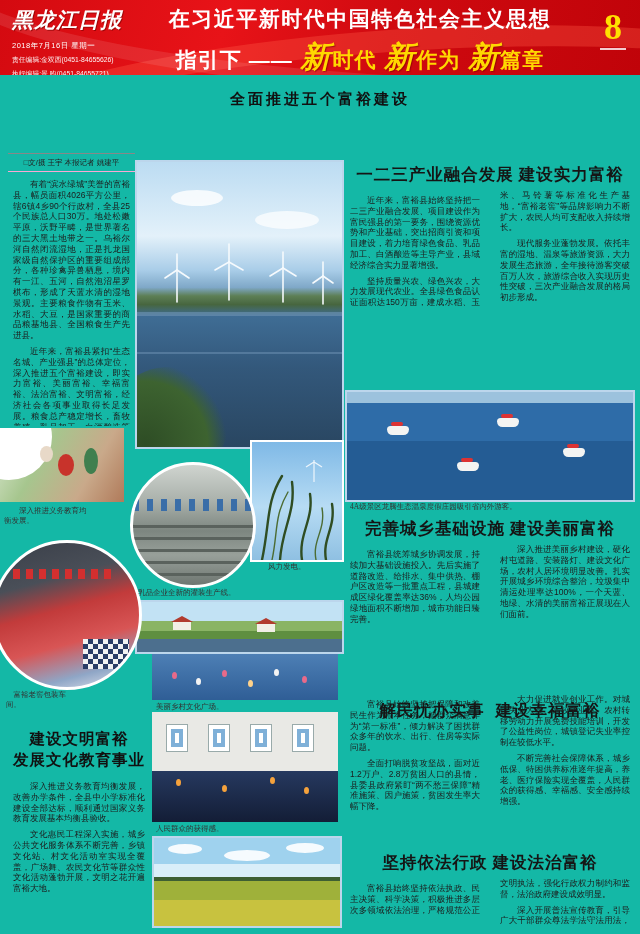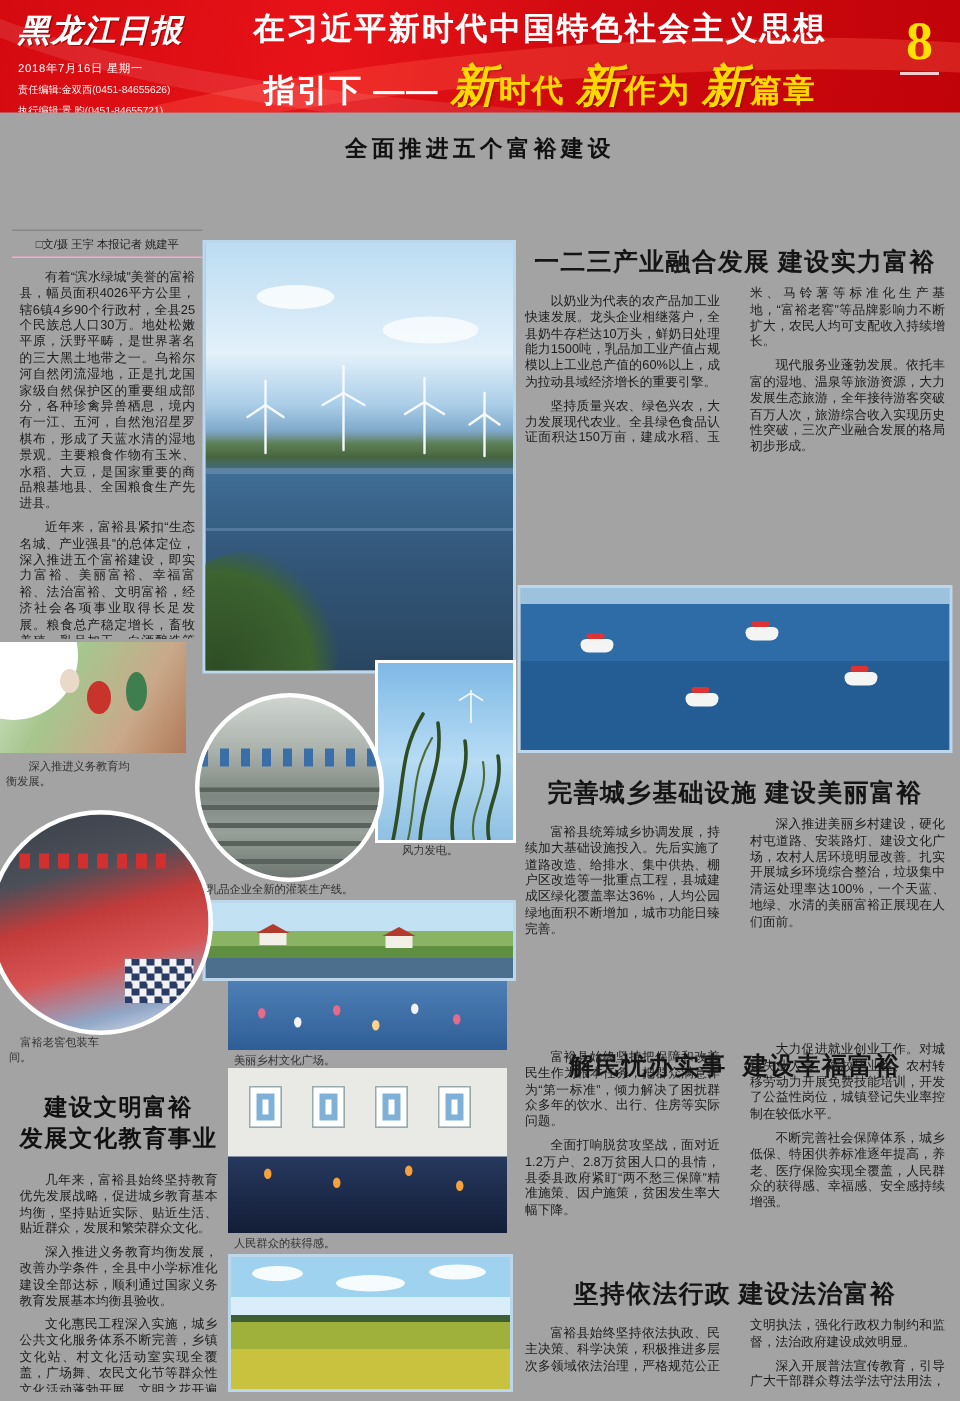--- a/index.html
+++ b/index.html
@@ -1,16 +1,16 @@
 <!DOCTYPE html>
 <html><head>
 <meta charset="utf-8">
 <style>
   html,body{margin:0;padding:0;background:#e9e9e9;}
-  .page{position:relative;width:640px;height:934px;margin:0 auto;background:#a3a3a3;overflow:hidden;
+  .page{position:relative;width:640px;height:934px;margin:0 auto;background:#14b8a6;overflow:hidden;
         font-family:"Liberation Sans",sans-serif;color:#222;}
   
   .banner{position:absolute;left:0;top:0;width:640px;height:75px;overflow:hidden;
           background:linear-gradient(105deg,#d40a10 0%,#e81318 35%,#d00a10 60%,#c00309 100%);}
   .banner::before{content:"";position:absolute;left:-80px;top:30px;width:900px;height:160px;
           border-radius:50%;border:22px solid rgba(255,90,70,.35);transform:rotate(-4deg);}
   .banner::after{content:"";position:absolute;left:-60px;top:-90px;width:900px;height:150px;
           border-radius:50%;border:16px solid rgba(255,255,255,.10);transform:rotate(3deg);}
   .masthead{position:absolute;left:12px;top:6px;width:140px;color:#fff;z-index:3;}
   .masthead .logo{font-family:"Liberation Serif",serif;font-style:italic;font-weight:bold;
@@ -235,24 +235,25 @@
     <span class="boat" style="left:216px;top:56px;"></span>
     <span class="boat" style="left:110px;top:70px;"></span>
   </div>
 
   <div class="caption" style="left:4px;top:506px;width:84px;text-indent:2em;">深入推进义务教育均衡发展。</div>
   <div class="caption" style="left:6px;top:690px;width:62px;text-indent:1em;">富裕老窖包装车间。</div>
   <div class="caption" style="left:268px;top:562px;width:72px;">风力发电。</div>
   <div class="caption" style="left:138px;top:588px;width:200px;">乳品企业全新的灌装生产线。</div>
   <div class="caption" style="left:156px;top:702px;width:180px;">美丽乡村文化广场。</div>
   <div class="caption" style="left:156px;top:824px;width:180px;">人民群众的获得感。</div>
+  <div class="caption" style="left:350px;top:502px;width:282px;">4A级景区龙腾生态温泉度假庄园吸引省内外游客。</div>
 
   <div class="sec-title rt-title" style="top:164px;">一二三产业融合发展  建设实力富裕</div>
   <div class="rt-body bodytext cols2" style="top:190px;height:196px;">
-    <p>以奶业为代表的农产品加工业快速发展。龙头企业相继落户，全县奶牛存栏达10万头，鲜奶日处理能力1500吨，乳品加工业产值占规模以上工业总产值的60%以上，成为拉动县域经济增长的重要引擎。</p>
+    <p>近年来，富裕县始终坚持把一二三产业融合发展、项目建设作为富民强县的第一要务，围绕资源优势和产业基础，突出招商引资和项目建设，着力培育绿色食品、乳品加工、白酒酿造等主导产业，县域经济综合实力显著增强。</p>
     <p>坚持质量兴农、绿色兴农，大力发展现代农业。全县绿色食品认证面积达150万亩，建成水稻、玉米、马铃薯等标准化生产基地，“富裕老窖”等品牌影响力不断扩大，农民人均可支配收入持续增长。</p>
     <p>现代服务业蓬勃发展。依托丰富的湿地、温泉等旅游资源，大力发展生态旅游，全年接待游客突破百万人次，旅游综合收入实现历史性突破，三次产业融合发展的格局初步形成。</p>
   </div>
 
   <div class="sec-title rt-title" style="top:518px;">完善城乡基础设施  建设美丽富裕</div>
   <div class="rt-body bodytext cols2" style="top:544px;height:112px;">
     <p>富裕县统筹城乡协调发展，持续加大基础设施投入。先后实施了道路改造、给排水、集中供热、棚户区改造等一批重点工程，县城建成区绿化覆盖率达36%，人均公园绿地面积不断增加，城市功能日臻完善。</p>
     <p>深入推进美丽乡村建设，硬化村屯道路、安装路灯、建设文化广场，农村人居环境明显改善。扎实开展城乡环境综合整治，垃圾集中清运处理率达100%，一个天蓝、地绿、水清的美丽富裕正展现在人们面前。</p>
   </div>
 
@@ -268,18 +269,17 @@
   <div class="rt-body bodytext cols2" style="top:878px;height:52px;">
     <p>富裕县始终坚持依法执政、民主决策、科学决策，积极推进多层次多领域依法治理，严格规范公正文明执法，强化行政权力制约和监督，法治政府建设成效明显。</p>
     <p>深入开展普法宣传教育，引导广大干部群众尊法学法守法用法，全县上下办事依法、遇事找法、解决问题用法、化解矛盾靠法的法治氛围日益浓厚。</p>
   </div>
 
   <div class="culture-title">
     <div>建设文明富裕</div>
     <div>发展文化教育事业</div>
   </div>
   <div class="culture-body bodytext">
-    <p>几年来，富裕县始终坚持教育优先发展战略，促进城乡教育基本均衡，坚持贴近实际、贴近生活、贴近群众，发展和繁荣群众文化。</p>
     <p>深入推进义务教育均衡发展，改善办学条件，全县中小学标准化建设全部达标，顺利通过国家义务教育发展基本均衡县验收。</p>
     <p>文化惠民工程深入实施，城乡公共文化服务体系不断完善，乡镇文化站、村文化活动室实现全覆盖，广场舞、农民文化节等群众性文化活动蓬勃开展，文明之花开遍富裕大地。</p>
   </div>
 
 </div>
 
 </body></html>

